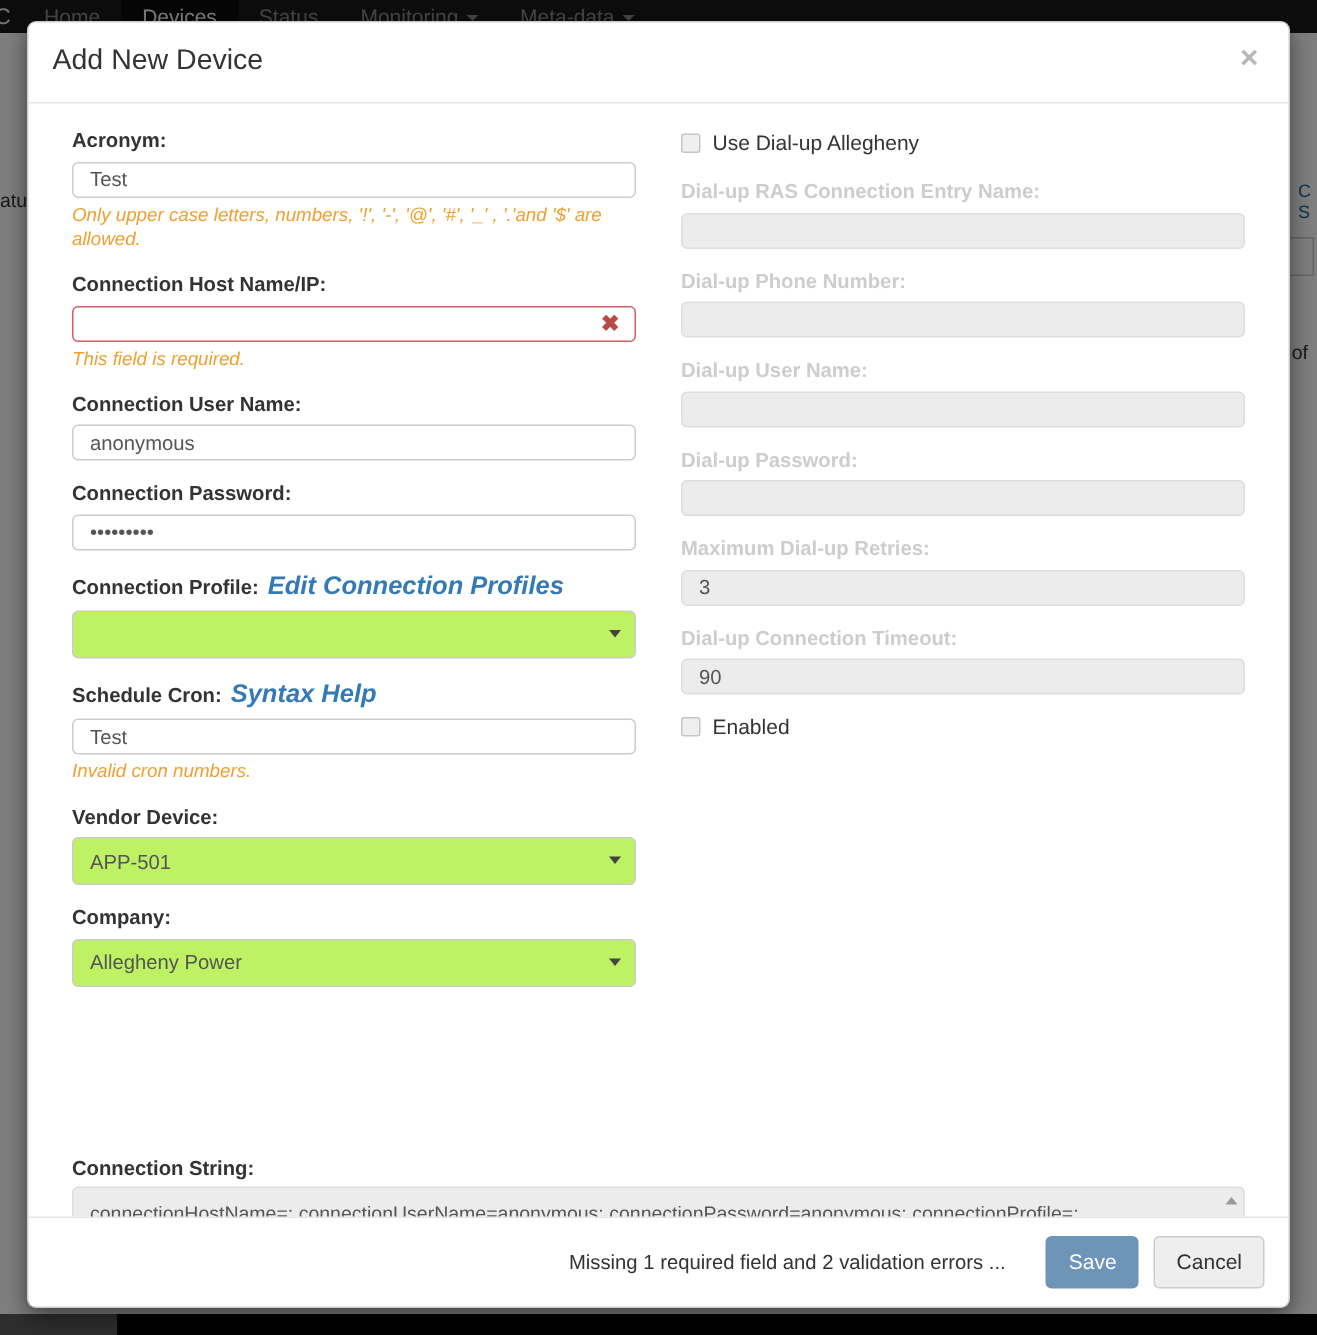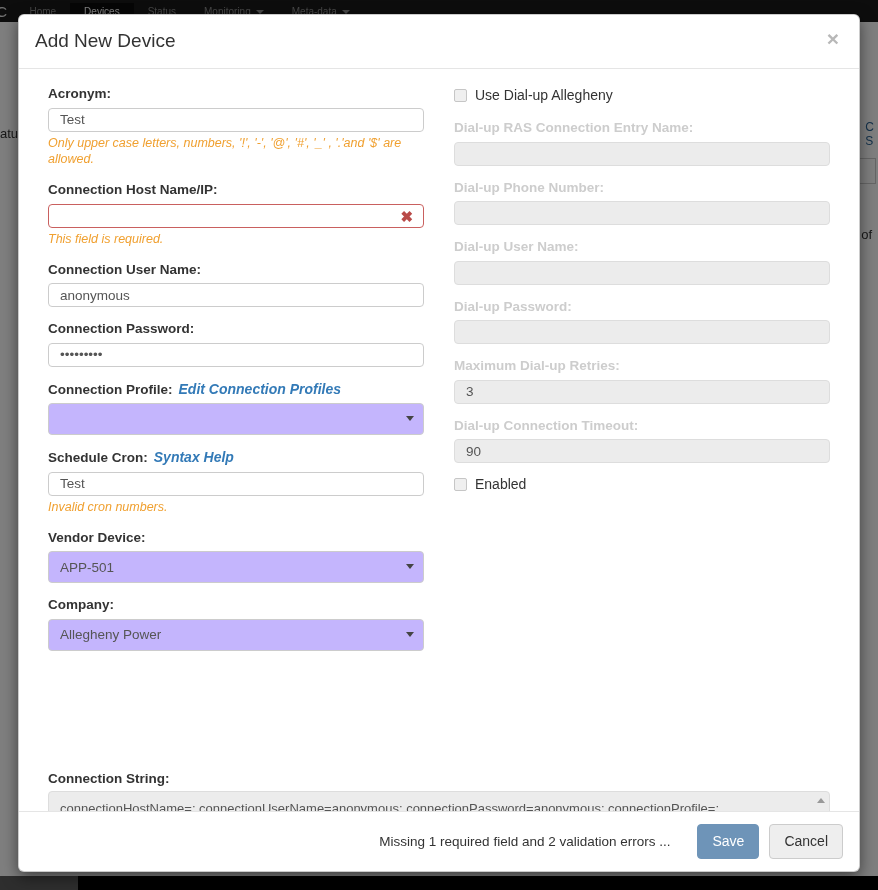--- a/index.html
+++ b/index.html
@@ -30,21 +30,21 @@
   .nav-brand {
     color: #e8e8e8;
     font-size: 15px;
     font-weight: 400;
     padding: 0 8px 0 0;
     margin-left: -8px;
     letter-spacing: .2px;
   }
   .nav-item {
     color: #8e8e8e;
-    font-size: 10px;
+    font-size: 14px;
     padding: 3px 14px;
     white-space: nowrap;
     text-align: center;
   }
   .nav-item.active {
     color: #ffffff;
     background: #0d0d0d;
   }
   .nav-caret {
     display: inline-block;
@@ -181,21 +181,21 @@
   .flabel {
     display: block;
     font-size: 13.5px;
     font-weight: bold;
     color: #333;
     margin-bottom: 5px;
     line-height: 1.3;
   }
   .flabel.disabled { color: #cdcdcd; }
   .flink {
-    font-size: 14px;
+    font-size: 17px;
     font-weight: bold;
     font-style: italic;
     color: #337ab7;
     text-decoration: none;
     margin-left: 6px;
     cursor: pointer;
   }
   .finput {
     display: block;
     width: 100%;
@@ -240,21 +240,21 @@
     color: #f0a030;
     line-height: 1.35;
   }
   .fselect {
     display: block;
     width: 100%;
     height: 32px;
     padding: 5px 11px;
     font-size: 13.5px;
     color: #555;
-    background: #c4b5fd;
+    background: #bef264;
     border: 1px solid #ccc;
     border-radius: 4px;
     font-family: "Liberation Sans", sans-serif;
     outline: none;
     -webkit-appearance: none;
     appearance: none;
   }
   .select-wrap { position: relative; }
   .select-caret {
     position: absolute;

